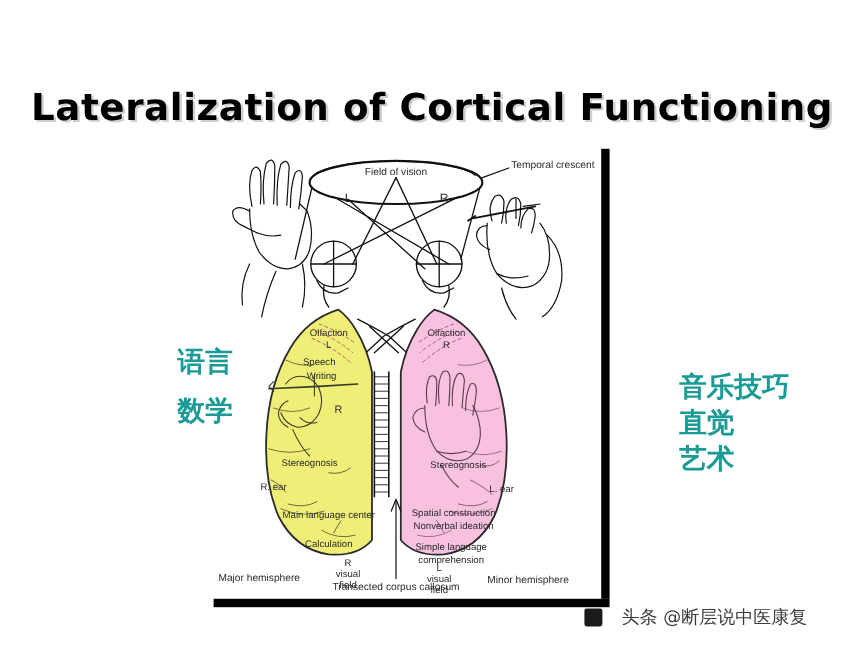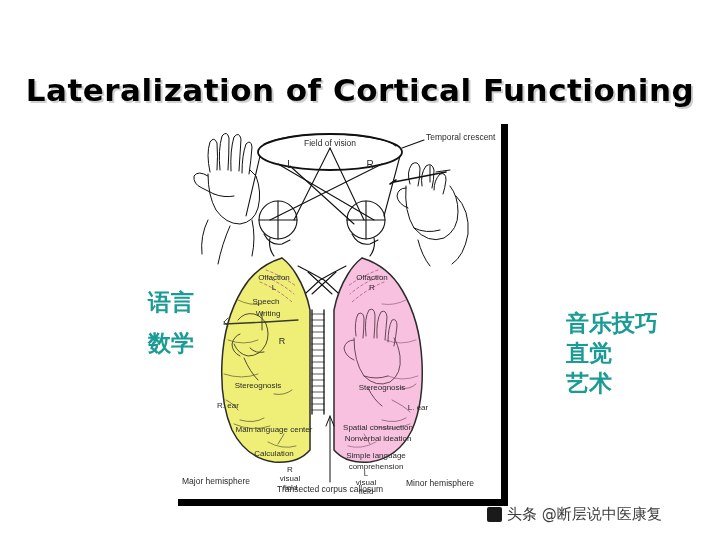--- a/index.html
+++ b/index.html
@@ -77,21 +77,21 @@
     fill: #2a2a2a;
   }
 
   
   #watermark {
     position: absolute;
     left: 487px;
     top: 505px;
     display: flex;
     align-items: center;
-    gap: 5px;
+    gap: 16px;
     font-family: "DejaVu Sans", sans-serif;
     font-size: 15px;
     color: #3d3d3d;
     white-space: nowrap;
   }
   #wm-logo {
     width: 15px;
     height: 15px;
     background: #1a1a1a;
     border-radius: 2px;

